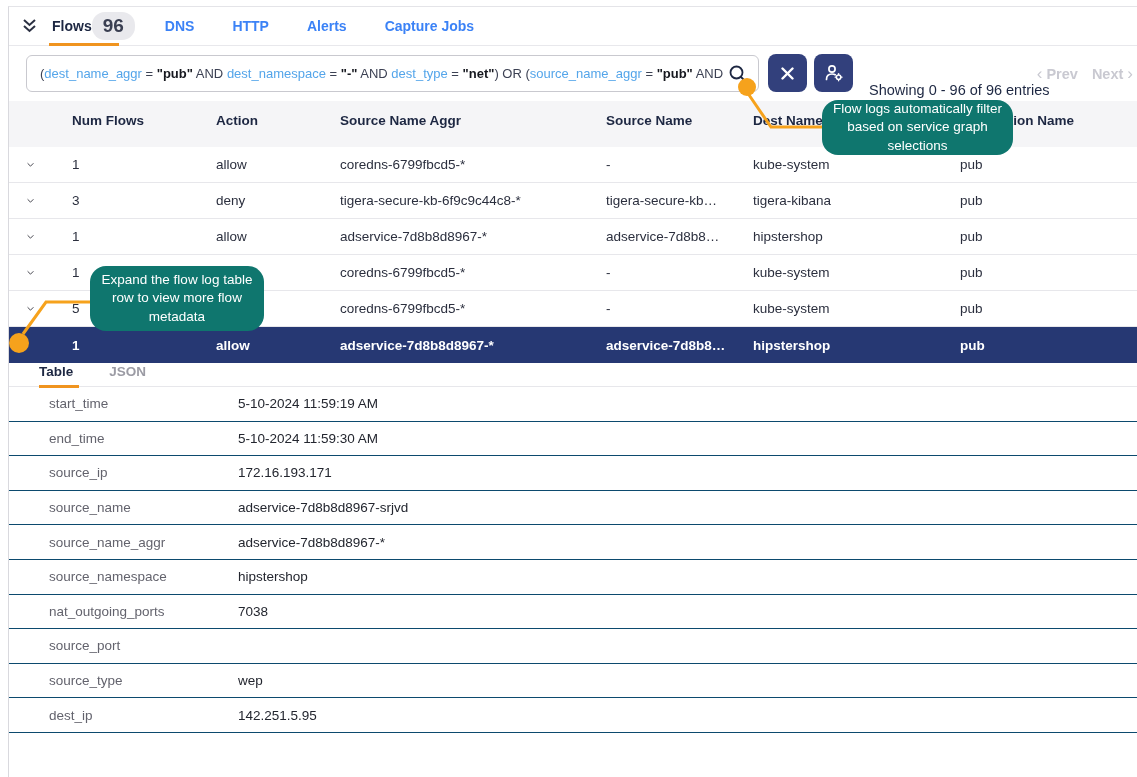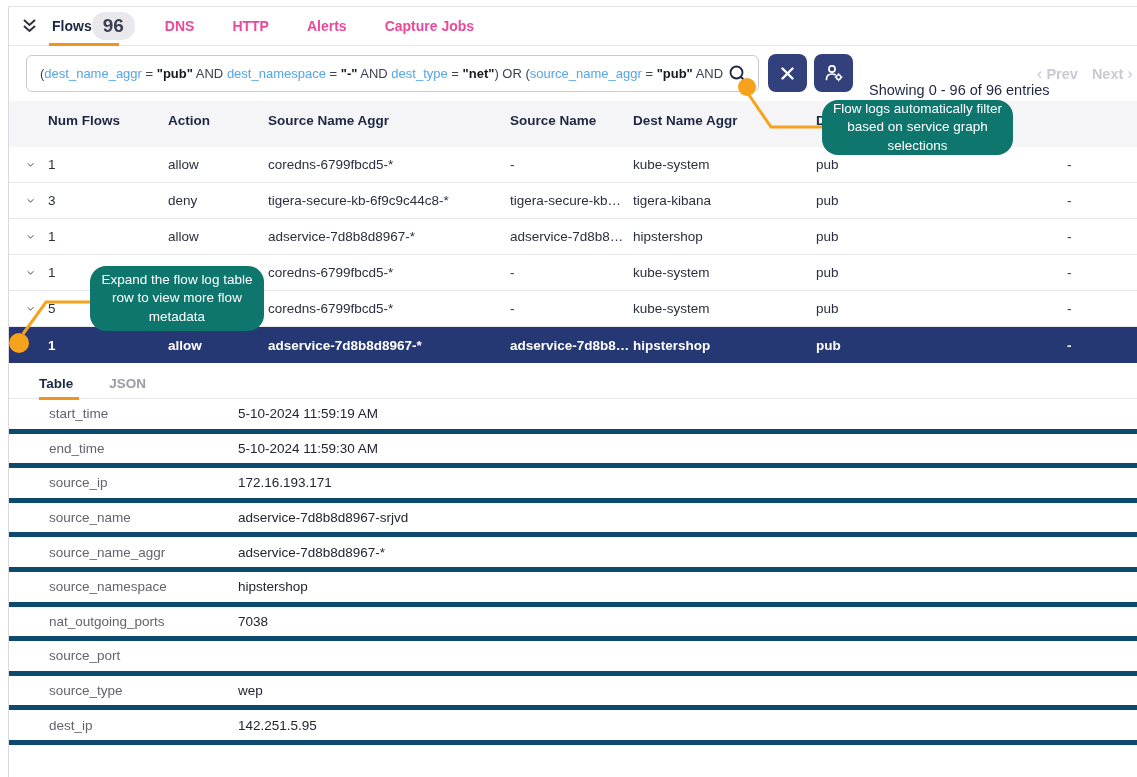--- a/index.html
+++ b/index.html
@@ -11,21 +11,21 @@
   }
   .panel {
     position:absolute; left:8px; top:6px; right:0; bottom:0;
     border-left:1px solid #d9d9de; border-top:1px solid #e4e4e8;
     background:#fff;
   }
   
   .tabbar { position:relative; height:39px; border-bottom:1px solid #e8e8ec;
             display:flex; align-items:center; }
   .collapse-icon { margin-left:12px; margin-right:14px; cursor:pointer; display:flex; }
-  .tab { font-size:14px; font-weight:700; color:#ec4899; margin-right:38px;
+  .tab { font-size:14px; font-weight:700; color:#3b82f6; margin-right:38px;
          cursor:pointer; white-space:nowrap; }
   .tab.active { color:#1d2742; margin-right:0; }
   .tab-badge { background:#e9e9ed; color:#3a3f52; font-size:19px; font-weight:600;
                border-radius:13px; padding:3px 11px; margin-right:30px; cursor:pointer; }
   .tab-underline { position:absolute; left:40px; top:36px; width:70px; height:3px;
                    background:#f0941f; }
   
   .searchrow { position:relative; height:55px; }
   .searchbox { position:absolute; left:17px; top:9px; width:733px; height:37px;
                border:1px solid #c9c9cf; border-radius:6px; background:#fff;
@@ -43,39 +43,39 @@
   .showing { position:absolute; left:860px; top:16px; height:55px; display:flex;
              align-items:center; font-size:14.5px; font-weight:500; color:#1d2742; }
   .pager { position:absolute; right:4px; top:0; height:55px; display:flex;
            align-items:center; gap:14px; font-size:14.5px; font-weight:600;
            color:#c9c9d1; }
   .pager .pg { display:flex; align-items:center; gap:4px; cursor:default; }
   .pager .angle { font-size:17px; font-weight:400; }
   
   .frow { display:grid;
           grid-template-columns:39px 120px 100px 242px 123px 183px 251px 1fr;
-          align-items:center; }
+          align-items:center;gap:24px; }
   .thead { height:46px; background:#f5f5f7; align-items:start; }
   .thead > div { font-size:13.5px; font-weight:700; color:#1d2742; line-height:18px;
                  padding-top:5px; padding-right:14px; }
   .thead { padding-top:6px; }
   .drow { height:36px; border-bottom:1px solid #e7e7eb; font-size:13.5px; color:#2b2f3e; }
   .drow > div { white-space:nowrap; overflow:hidden; padding-right:14px; }
   .row-chevron { margin-left:18px; display:flex; cursor:pointer; }
   .drow.selected { background:#263873; color:#fff; font-weight:700; border-bottom:none; }
   
-  .dtabs { position:relative; height:36px; display:flex; align-items:flex-end;
+  .dtabs { position:relative; height:24px; display:flex; align-items:flex-end;
            border-bottom:1px solid #e7e7eb; }
   .dtab { font-size:13.5px; font-weight:700; margin-bottom:7px; cursor:pointer; }
   .dtab.active { color:#1d2742; margin-left:30px; }
   .dtab.idle { color:#9b9ba4; margin-left:36px; }
   .dtab-underline { position:absolute; left:30px; bottom:-2px; width:40px; height:3px;
                     background:#f0941f; }
   .kvrow { display:grid; grid-template-columns:189px 1fr; align-items:center;
-           height:34.6px; border-bottom:5px solid #0c4a6e; padding-left:40px;
+           height:34.6px; border-bottom:1px solid #0c4a6e; padding-left:40px;
            font-size:13.5px; }
   .kvrow .k { color:#63636d; white-space:nowrap; }
   .kvrow .v { color:#23262f; white-space:nowrap; overflow:hidden; }
   
   .overlay { position:absolute; left:0; top:0; width:1137px; height:777px;
              pointer-events:none; z-index:40; }
   .tooltip { position:absolute; background:#0f766e; color:#fff; z-index:50;
              font-size:13.5px; font-weight:500; line-height:18.5px; text-align:center;
              display:flex; align-items:center; justify-content:center; padding:2px 6px;border-radius:16px; }
   .tt1 { left:822px; top:100px; width:191px; height:55px; }

